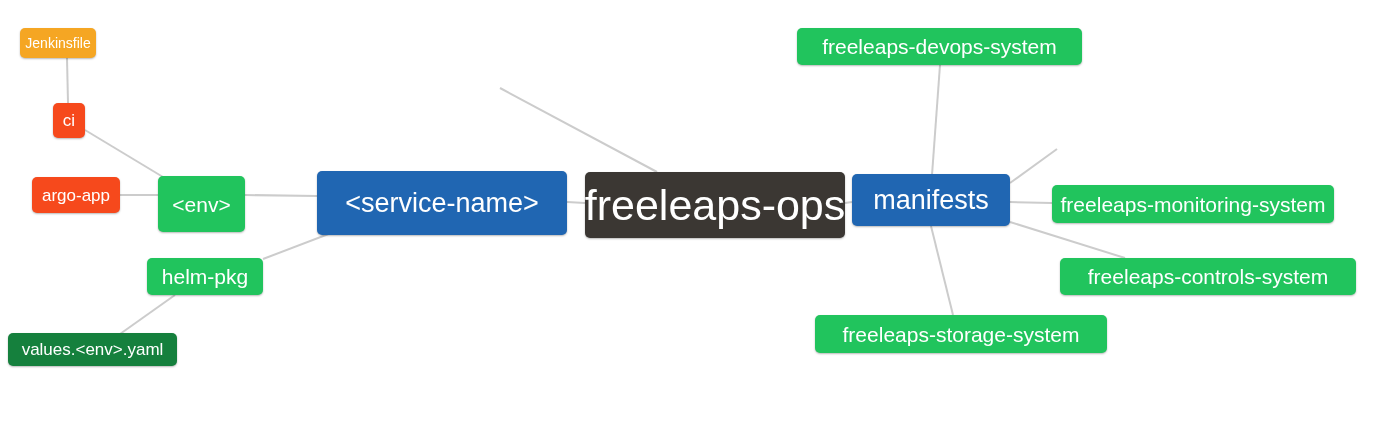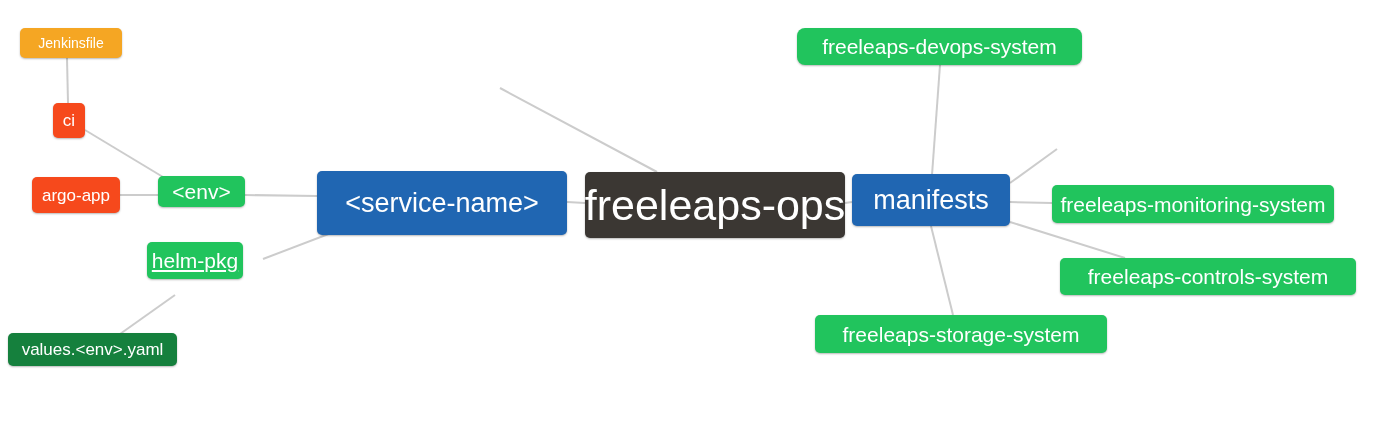--- a/index.html
+++ b/index.html
@@ -38,34 +38,34 @@
     box-sizing: border-box;
     line-height: 1;
   }
   .fs-xl { font-size: 43px; }
   .fs-lg { font-size: 27px; }
   .fs-md { font-size: 21px; }
   .fs-sm { font-size: 17px; }
   .fs-xs { font-size: 14px; }
 
   
-  #n-jenkinsfile      { left: 20px;   top: 28px;  width: 102px;  height: 30px; }
+  #n-jenkinsfile      { left: 20px;   top: 28px;  width: 76px;  height: 30px; }
   #n-ci               { left: 53px;   top: 103px; width: 32px;  height: 35px; }
   #n-argo-app         { left: 32px;   top: 177px; width: 88px;  height: 36px; }
-  #n-env              { left: 158px;  top: 176px; width: 87px;  height: 31px; }
+  #n-env              { left: 158px;  top: 176px; width: 87px;  height: 56px; }
   #n-service-name     { left: 317px;  top: 171px; width: 250px; height: 64px; }
   #n-first-class-pipeline { left: 315px; top: 35px; width: 275px; height: 53px; }
   #n-freeleaps-ops    { left: 585px;  top: 172px; width: 260px; height: 66px; }
   #n-manifests        { left: 852px;  top: 174px; width: 158px; height: 52px; }
-  #n-devops-system    { left: 797px;  top: 28px;  width: 285px; height: 37px; border-radius: 8px; }
+  #n-devops-system    { left: 797px;  top: 28px;  width: 285px; height: 37px; }
   #n-network-system   { left: 1054px; top: 112px; width: 292px; height: 38px; }
   #n-monitoring-system{ left: 1052px; top: 185px; width: 282px; height: 38px; }
   #n-controls-system  { left: 1060px; top: 258px; width: 296px; height: 37px; }
   #n-storage-system   { left: 815px;  top: 315px; width: 292px; height: 38px; }
-  #n-helm-pkg         { left: 147px;  top: 242px; width: 96px; height: 37px; text-decoration: underline; }
+  #n-helm-pkg         { left: 147px;  top: 258px; width: 116px; height: 37px; }
   #n-values-env-yaml  { left: 8px;    top: 333px; width: 169px; height: 33px; }
 </style>
 </head>
 <body>
 
 <div class="canvas">
 
   <svg class="edges" viewBox="0 0 1390 421" xmlns="http://www.w3.org/2000/svg">
     <line x1="67" y1="58" x2="68" y2="103"></line>
     <line x1="85" y1="130" x2="163" y2="177"></line>

